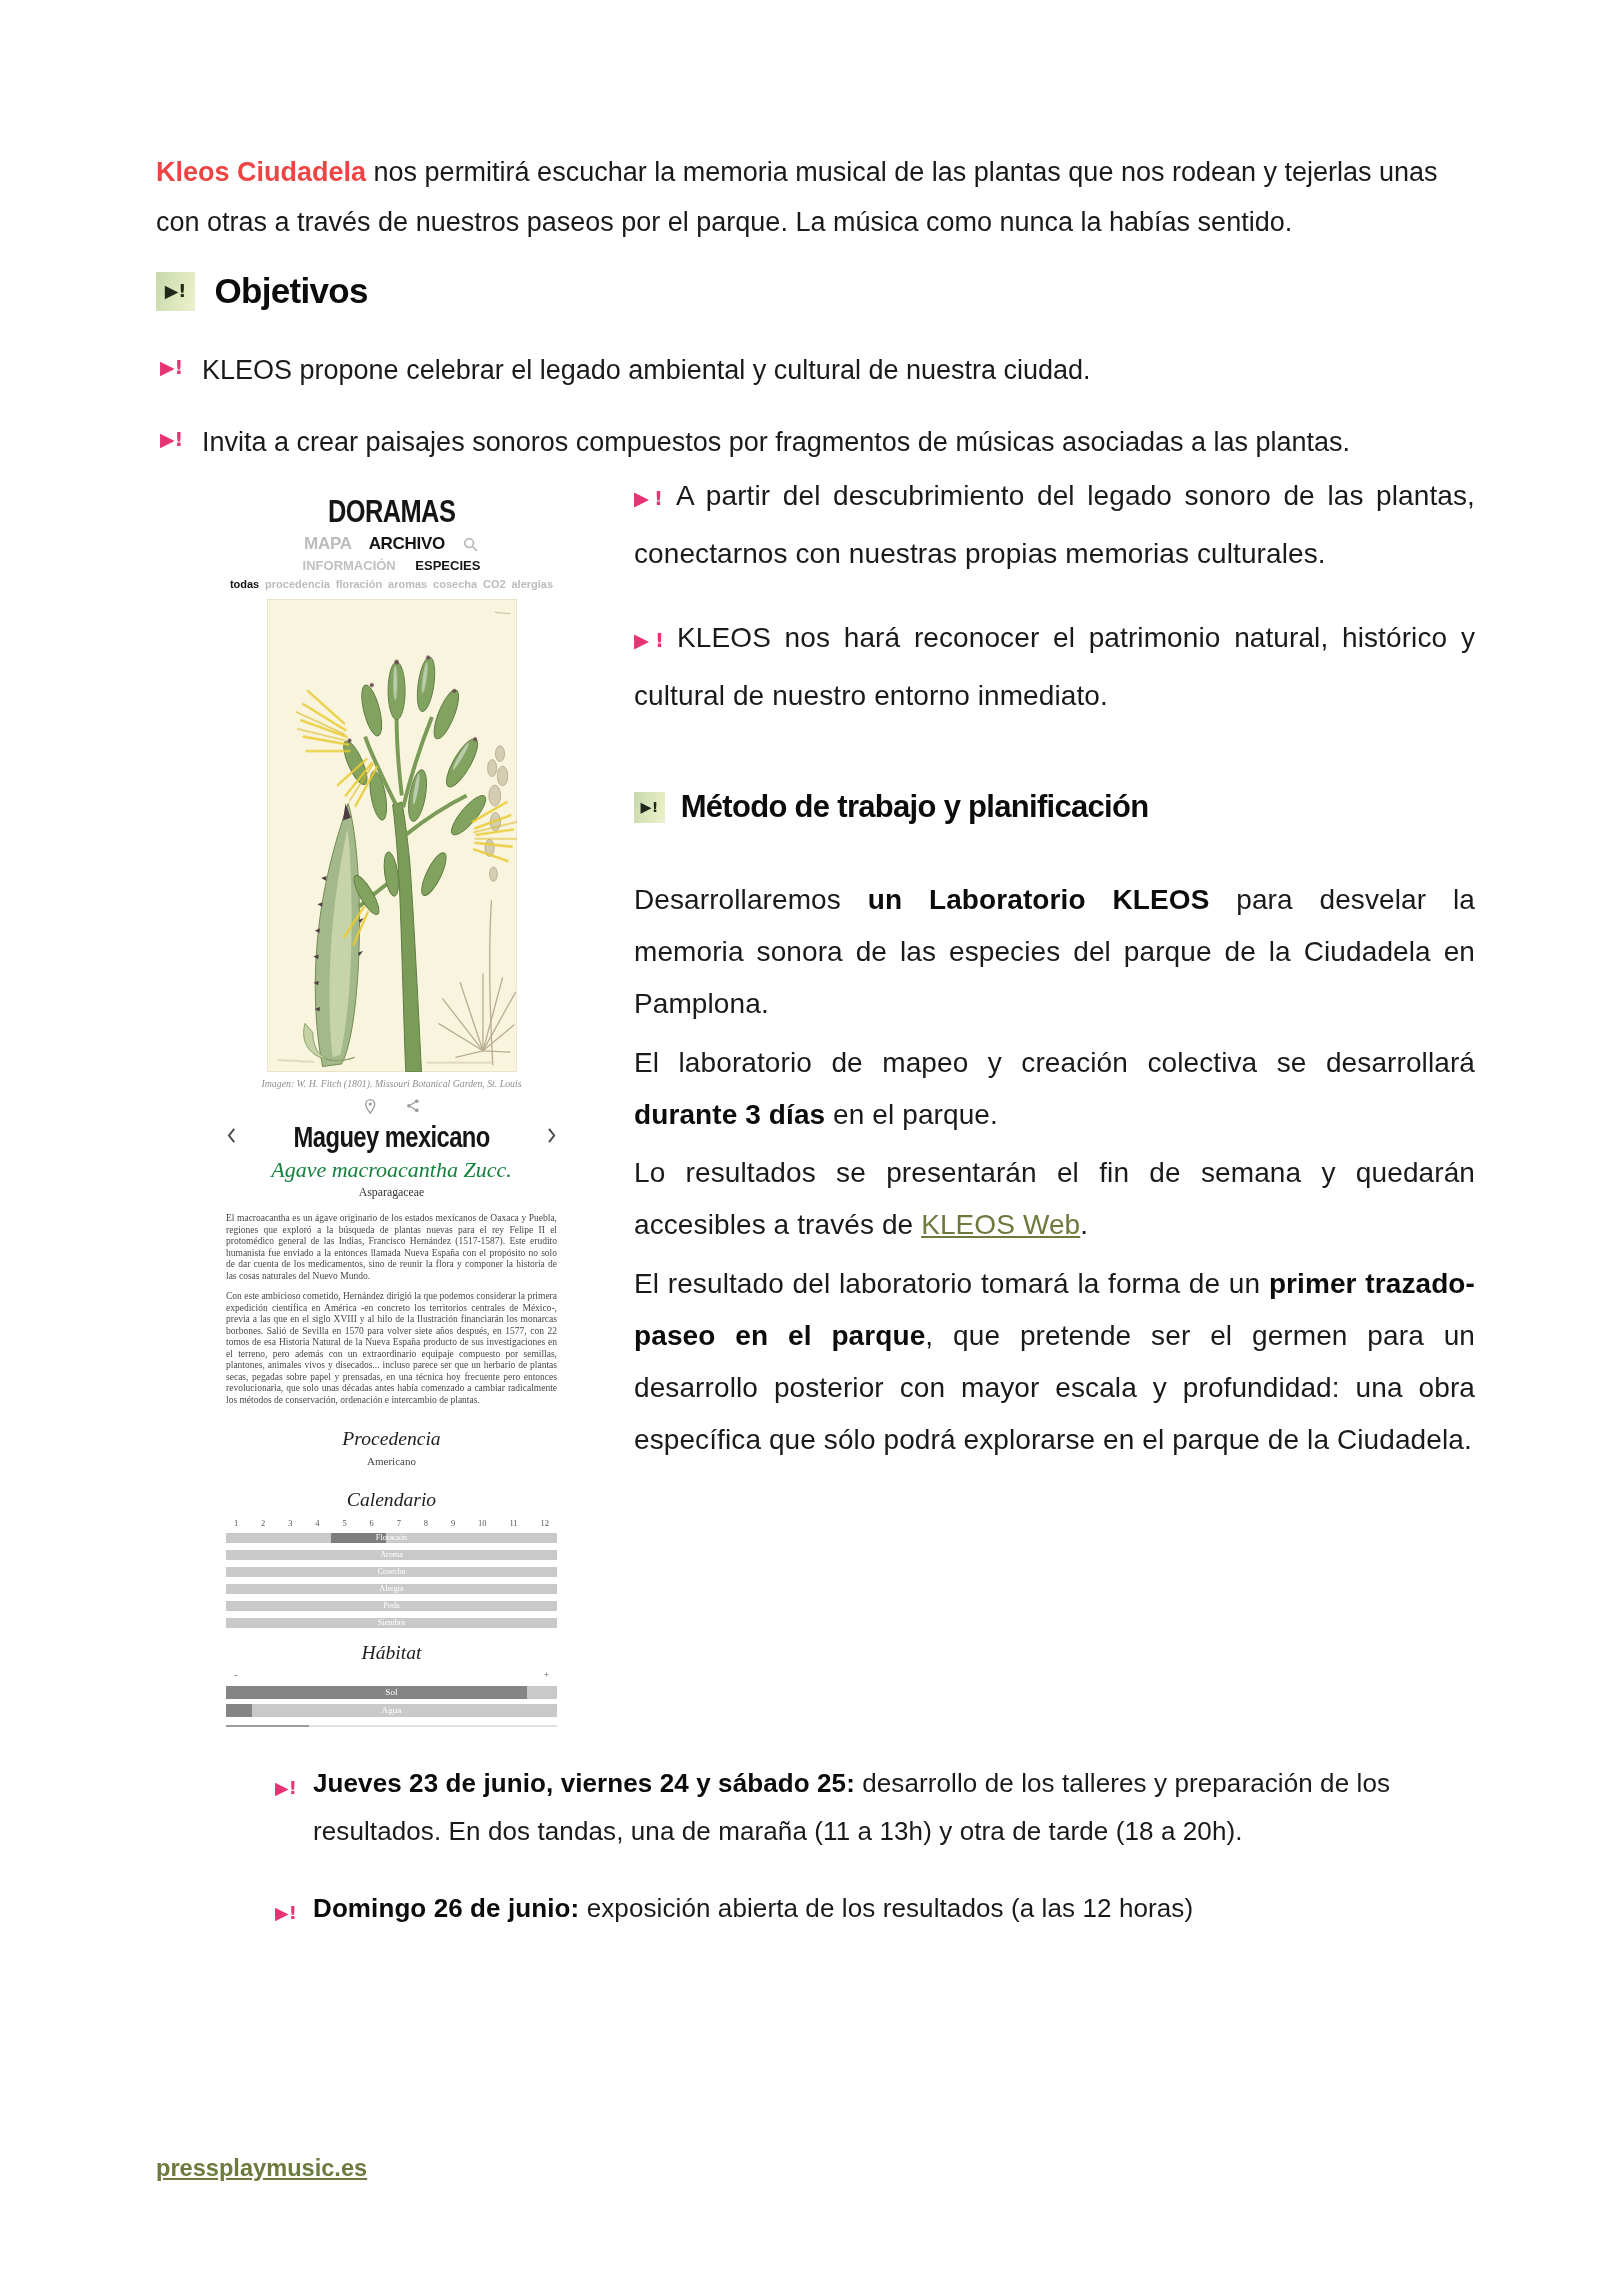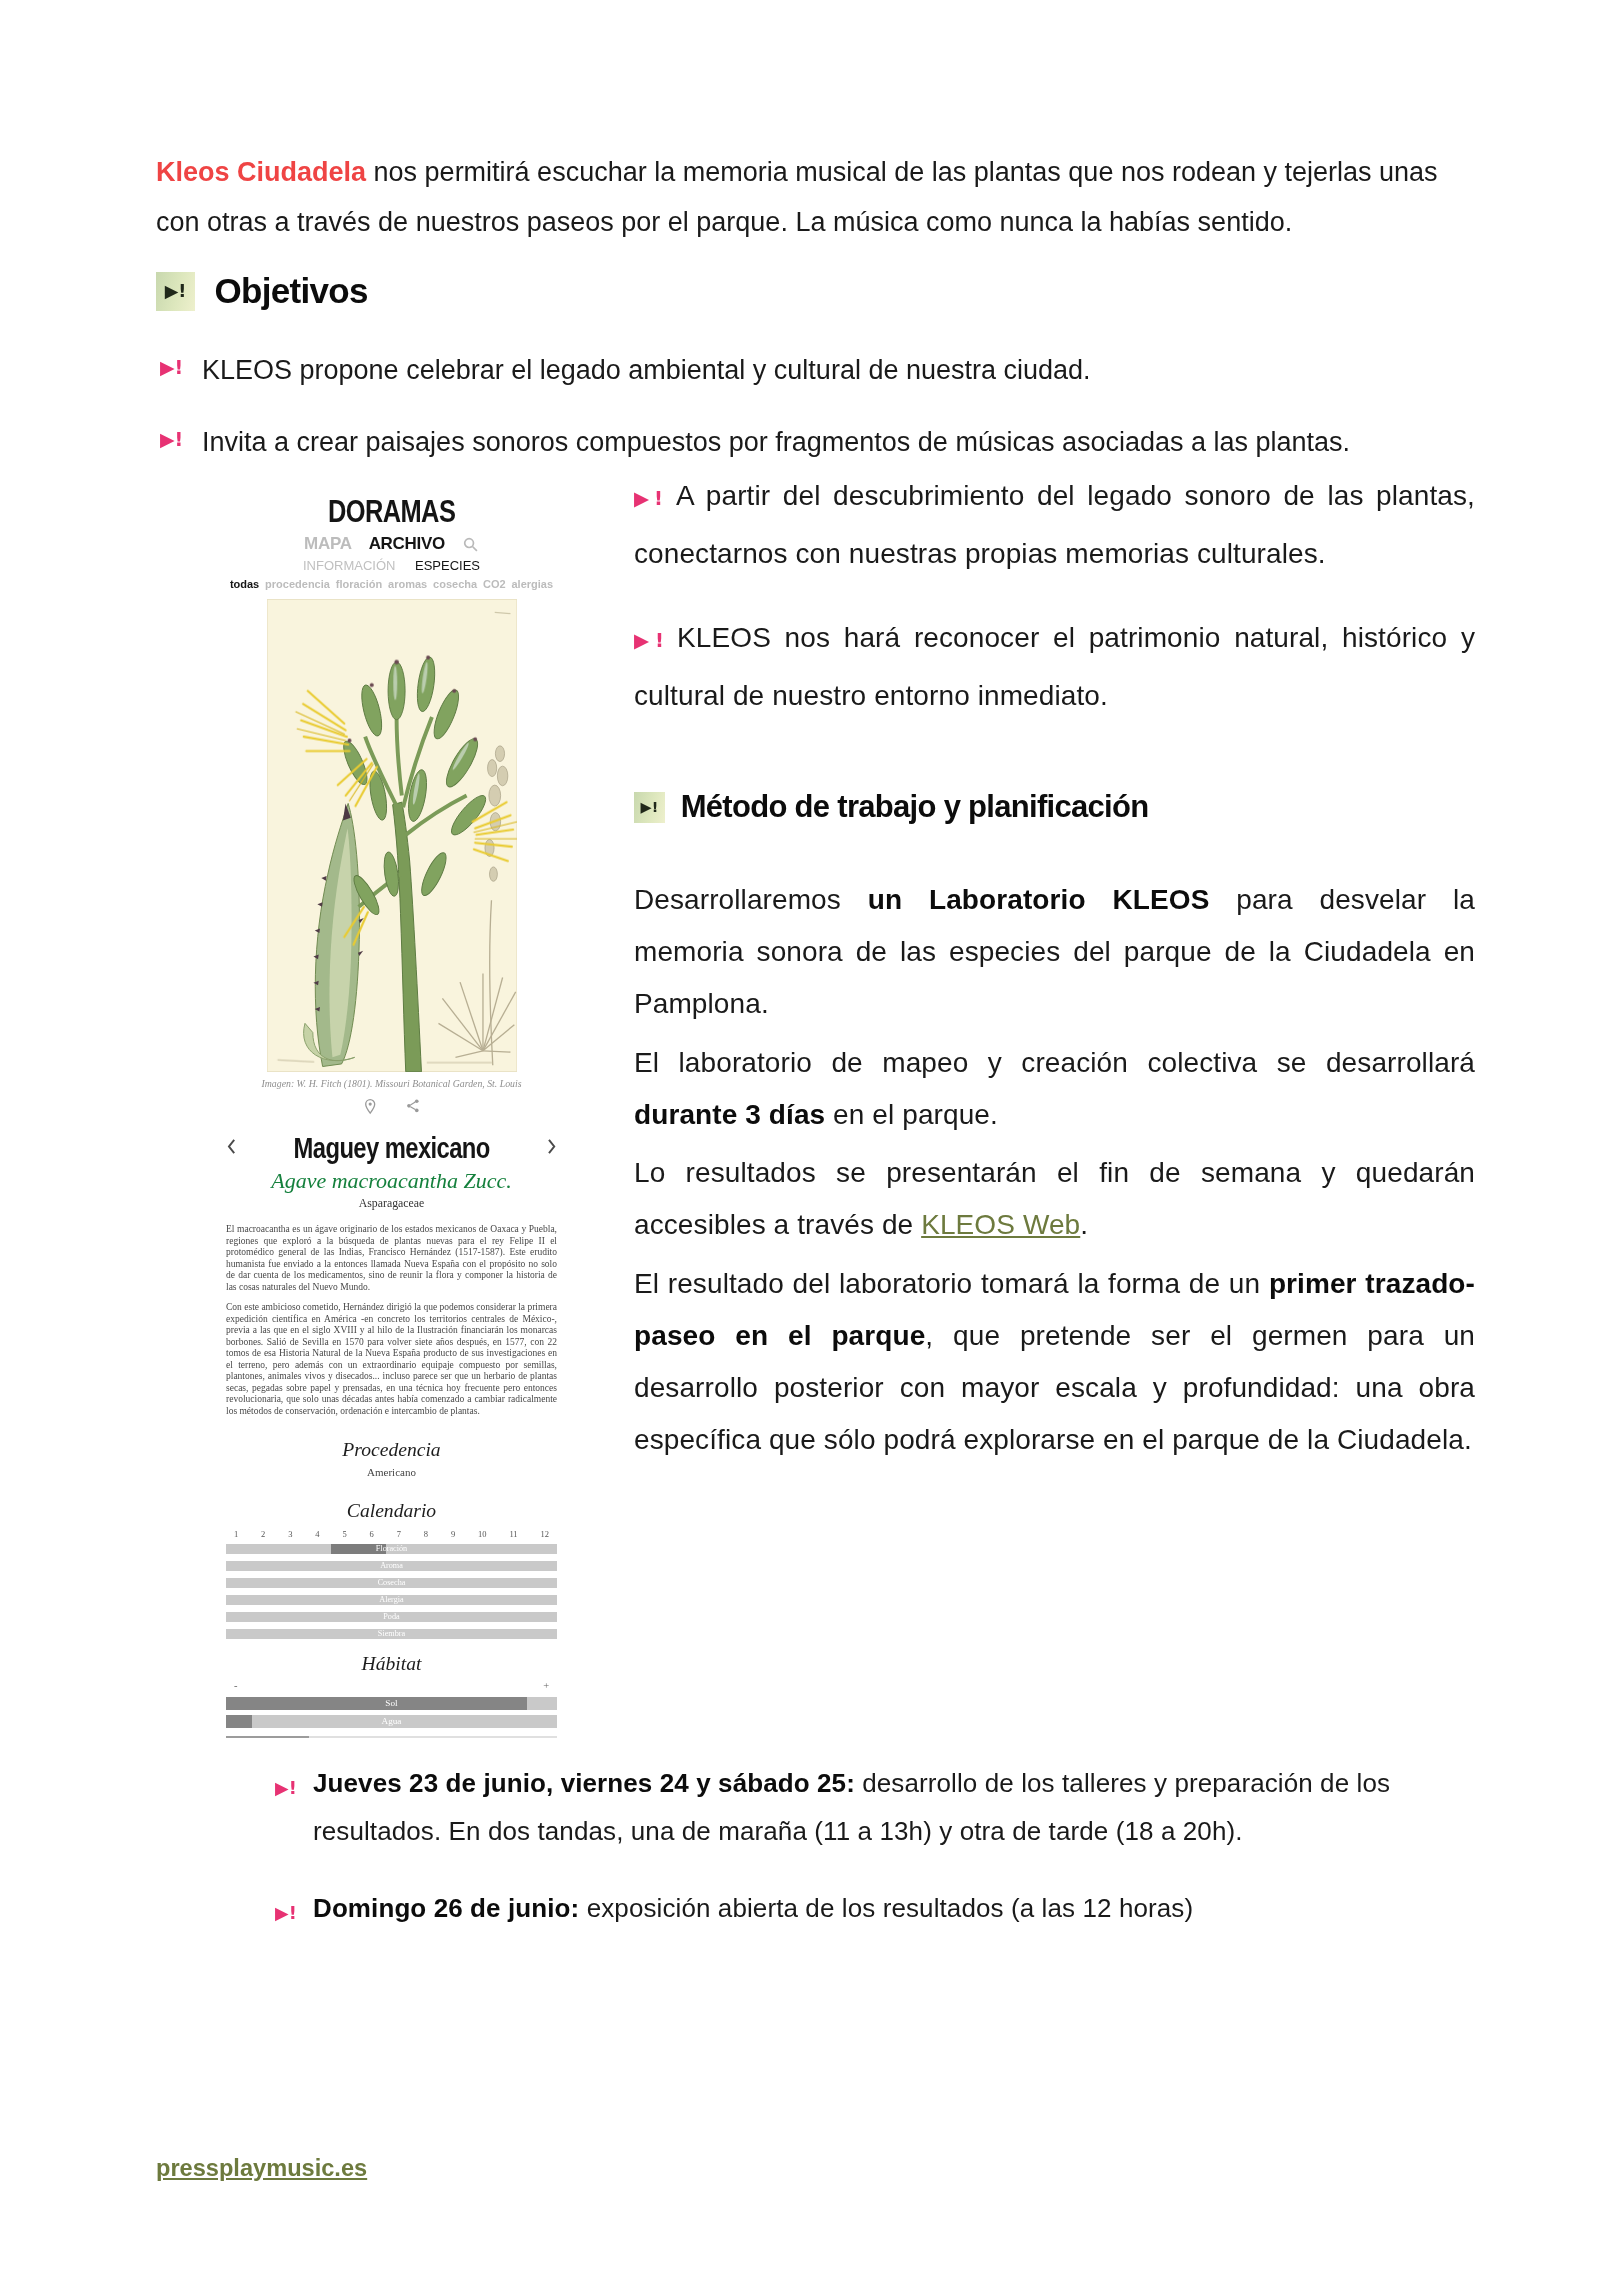--- a/index.html
+++ b/index.html
@@ -29,30 +29,30 @@
   .obj-item .obj-text{font-size:27px;line-height:37px;color:#1a1a1a;}
 
   
   .card{position:absolute;left:226px;top:495px;width:331px;text-align:center;}
   .condensed{display:inline-block;transform:scaleX(0.82);transform-origin:center;}
   .card-title{font-size:31px;font-weight:bold;letter-spacing:-0.7px;color:#151515;line-height:34px;}
   .card-nav{margin-top:5.2px;display:flex;justify-content:center;align-items:center;gap:17px;
             font-size:17px;font-weight:bold;letter-spacing:-0.3px;color:#bcbcbc;}
   .card-nav .active{color:#151515;}
   .card-subnav{margin-top:3.9px;display:flex;justify-content:center;gap:19.6px;
-               font-size:13px;font-weight:normal;color:#c0c0c0;}
+               font-size:13px;font-weight:bold;color:#c0c0c0;}
   .card-subnav .active{color:#151515;}
   .card-filters{margin-top:5.2px;display:flex;justify-content:space-between;padding:0 3.9px;
                 font-size:11px;font-weight:bold;color:#bcbcbc;}
   .card-filters .active{color:#151515;}
   .bot-img{margin:9.2px auto 0;width:250px;height:473px;display:block;}
   .caption{margin-top:5.2px;font-family:"Liberation Serif",serif;font-style:italic;
            font-size:9.8px;color:#8f8f8f;}
   .icons-row{margin-top:9.2px;display:flex;justify-content:center;gap:27.5px;align-items:center;}
-  .name-row{position:relative;margin-top:18px;}
+  .name-row{position:relative;margin-top:7px;}
   .sp-name{font-size:29px;font-weight:bold;letter-spacing:-0.7px;color:#151515;line-height:31px;}
   .nav-arrow{position:absolute;top:5.2px;}
   .nav-arrow.left{left:1.3px;}
   .nav-arrow.right{right:1.3px;}
   .sp-latin{margin-top:3.9px;font-family:"Liberation Serif",serif;font-style:italic;
             font-size:22px;color:#15803d;line-height:25px;}
   .sp-family{margin-top:3.3px;font-family:"Liberation Serif",serif;font-size:11.8px;color:#333;}
   .sp-text{margin-top:13px;font-family:"Liberation Serif",serif;font-size:9.5px;line-height:11.5px;
            color:#474747;text-align:justify;}
   .sp-text p{margin:0 0 9.2px 0;}

